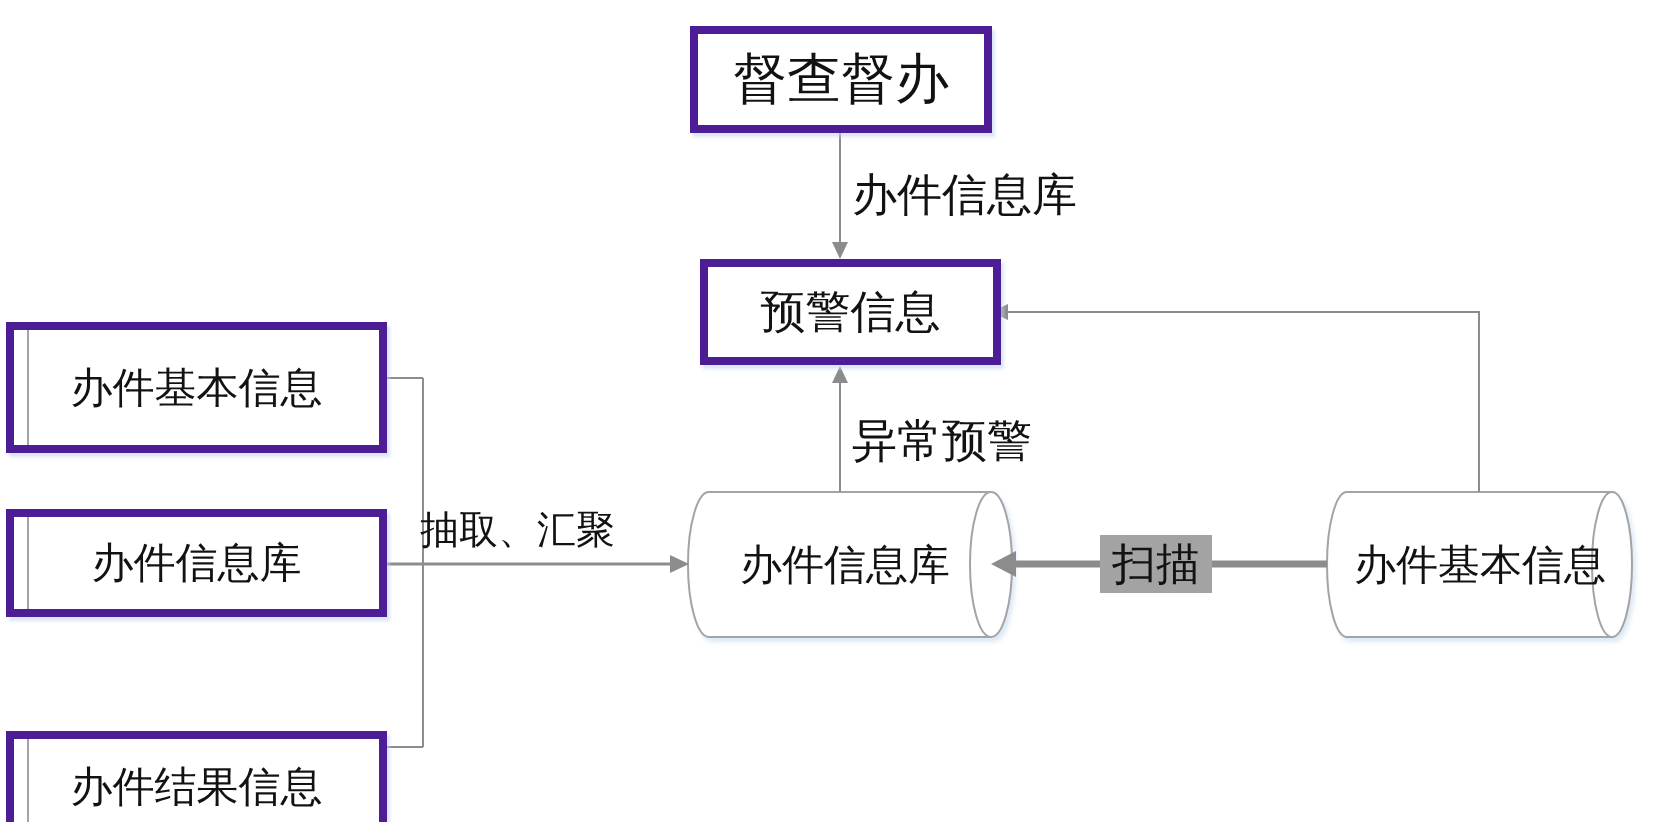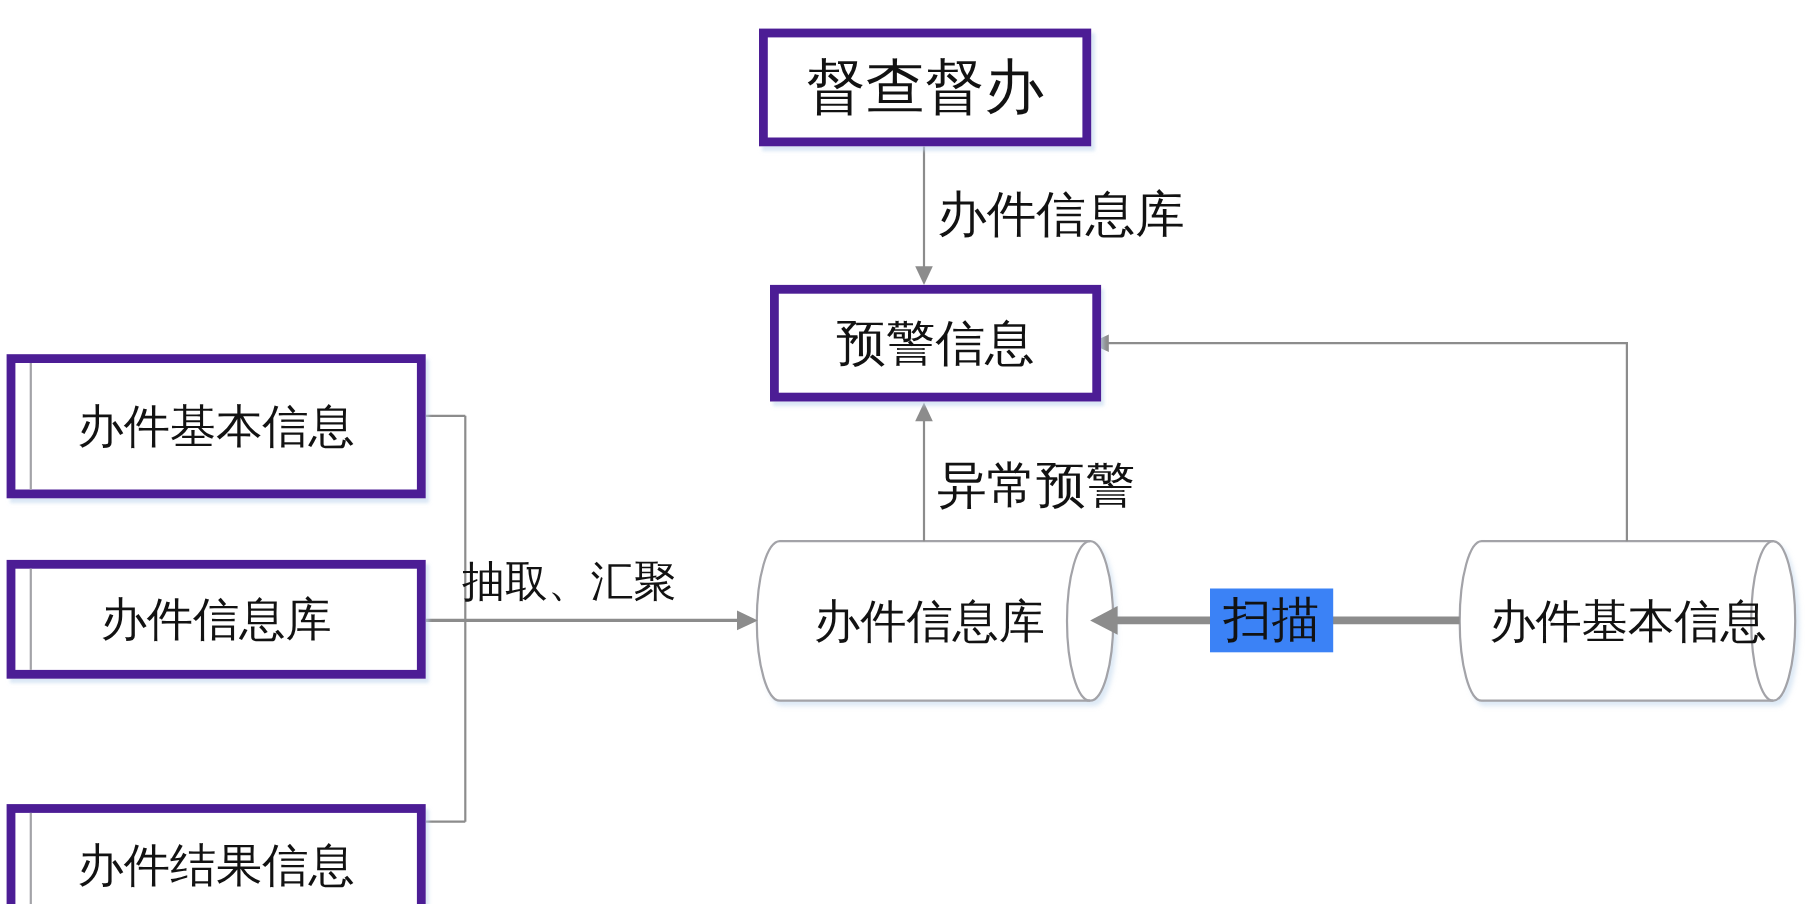--- a/index.html
+++ b/index.html
@@ -40,21 +40,21 @@
   .cyl-label-rule{left:1340px;top:492px;width:280px;height:145px;}
   .edge-label{
     position:absolute;
     font-size:45px;line-height:1.1;white-space:nowrap;
   }
   .lbl-handling{left:852px;top:170px;}
   .lbl-warning{left:852px;top:416px;}
   .lbl-extract{left:420px;top:509px;width:250px;font-size:39px;}
   .lbl-scan{
     left:1100px;top:535px;width:112px;height:58px;
-    background:#3b82f6;
+    background:#a3a3a3;
     display:flex;align-items:center;justify-content:center;
     font-size:44px;
   }
 </style>
 </head>
 <body>
 
 <div class="canvas">
 
   <svg class="layer" width="1654" height="822" viewBox="0 0 1654 822">

